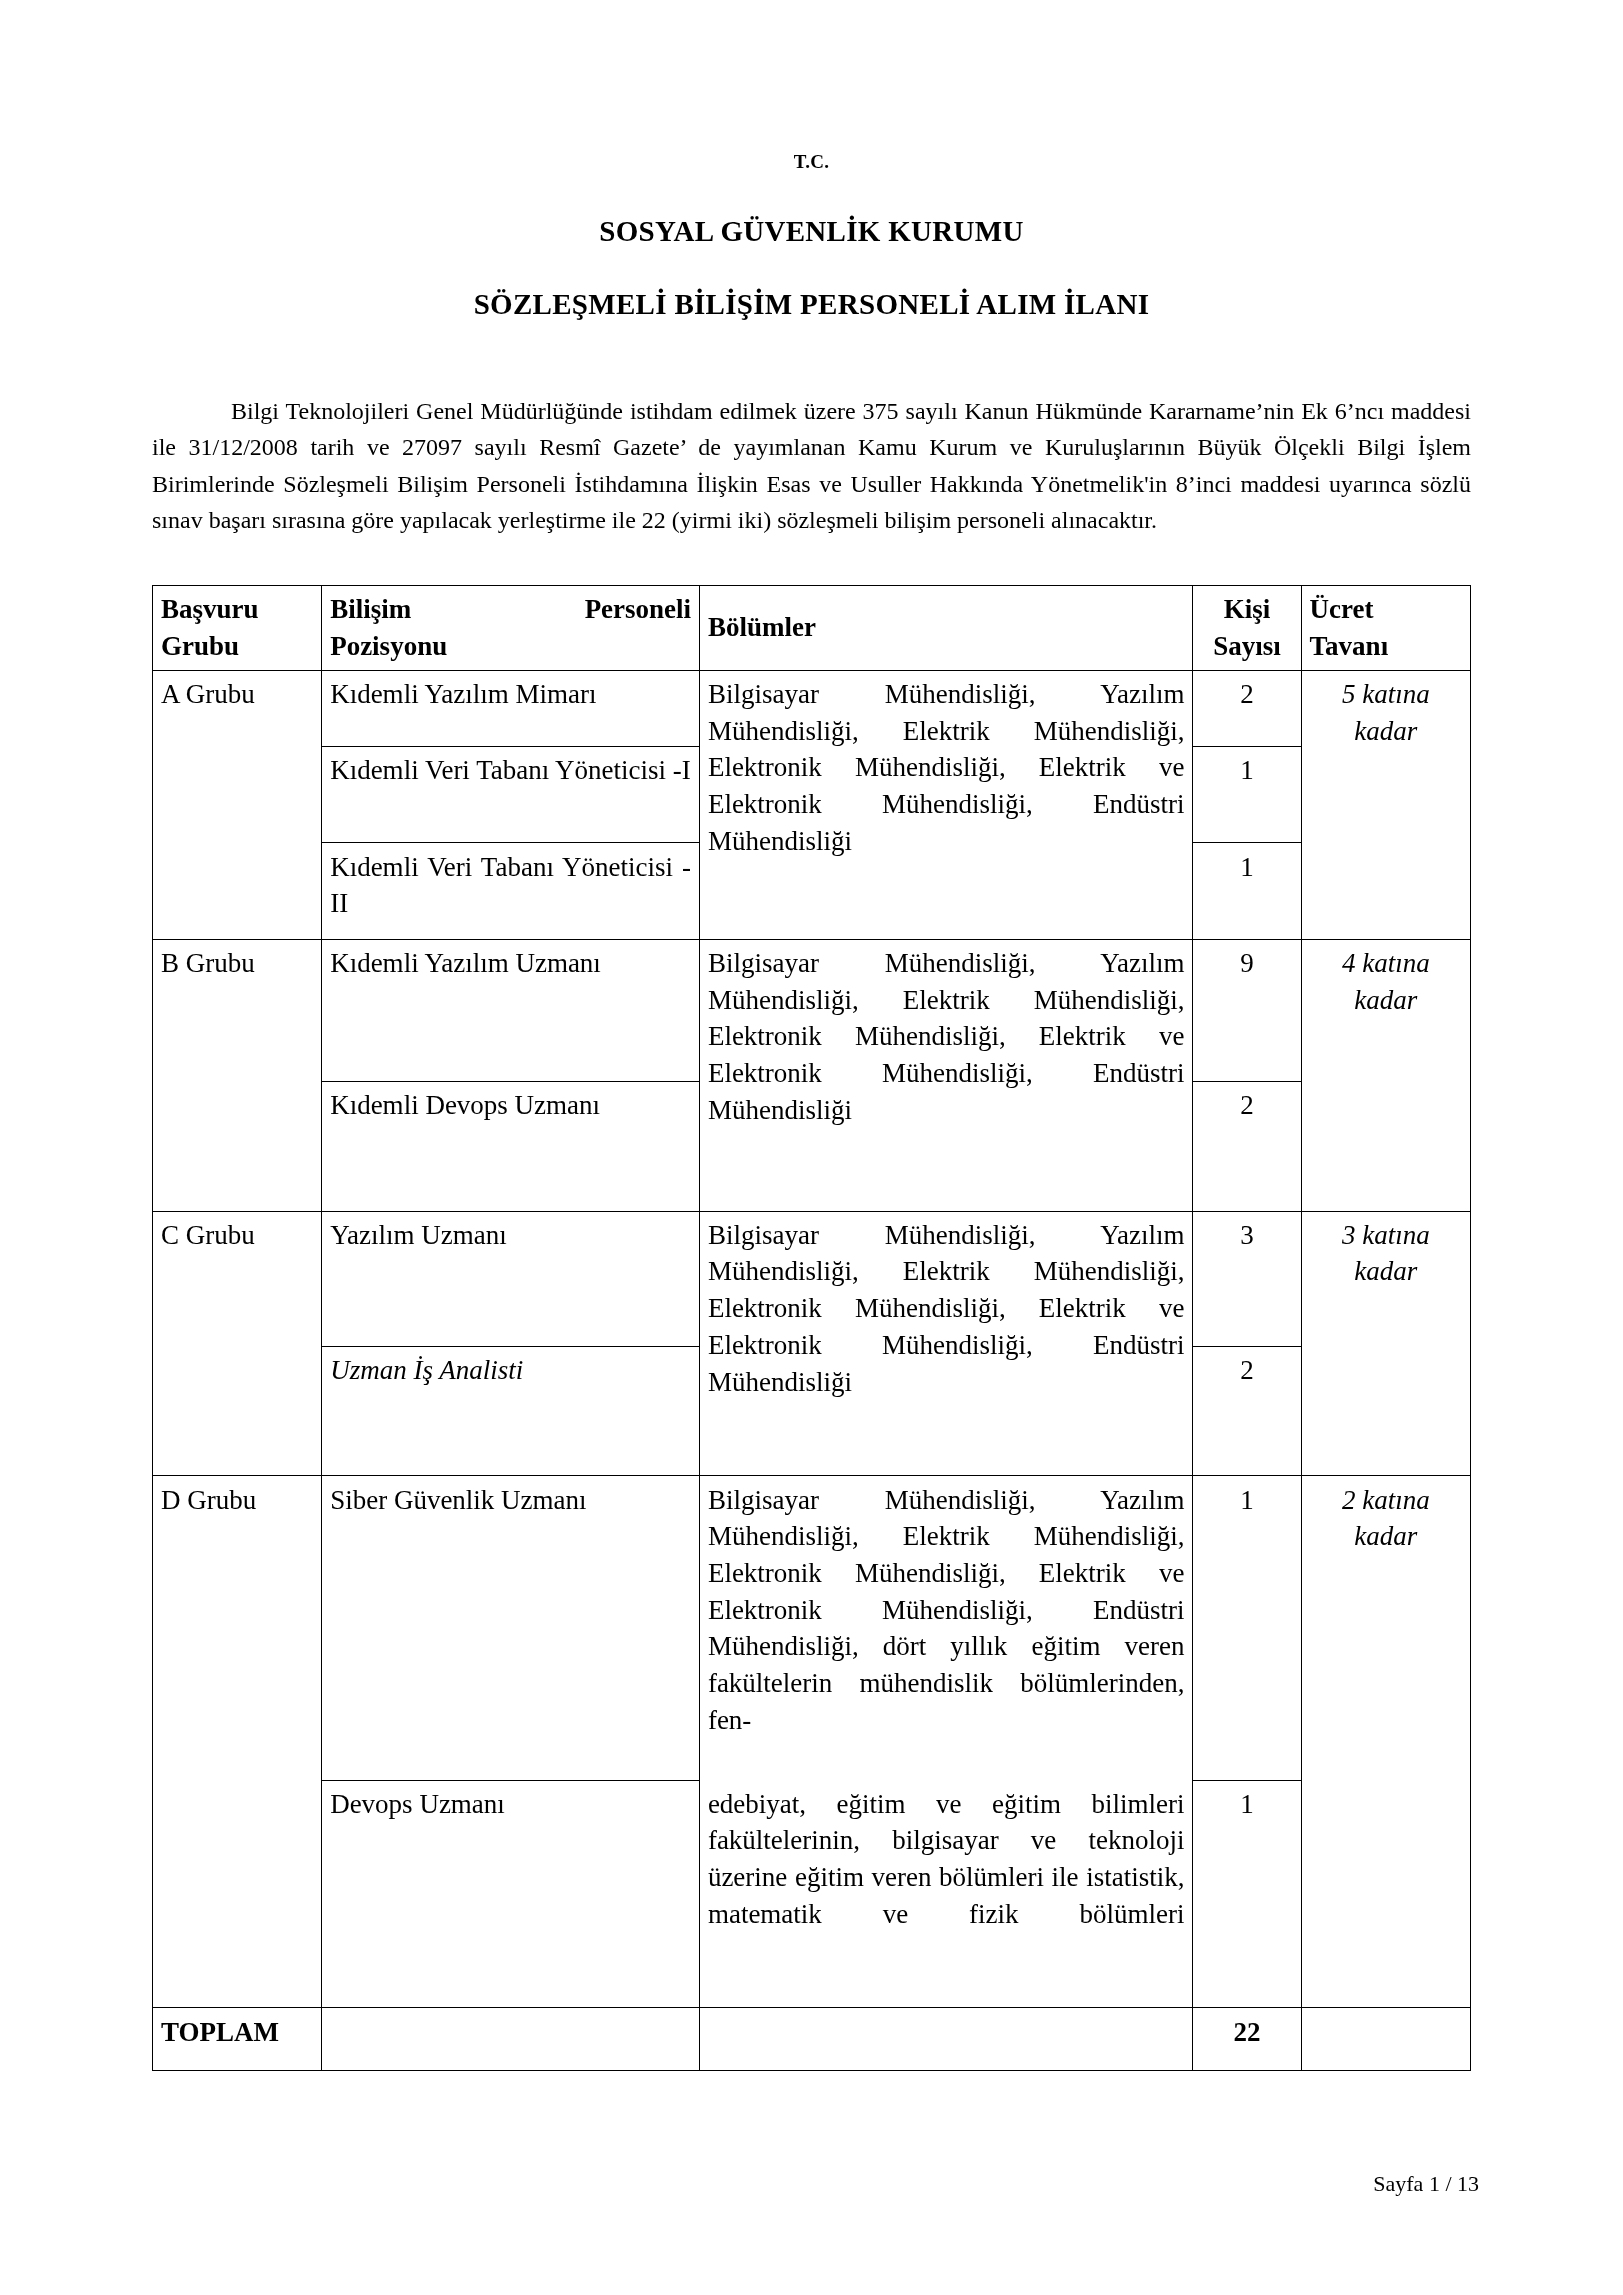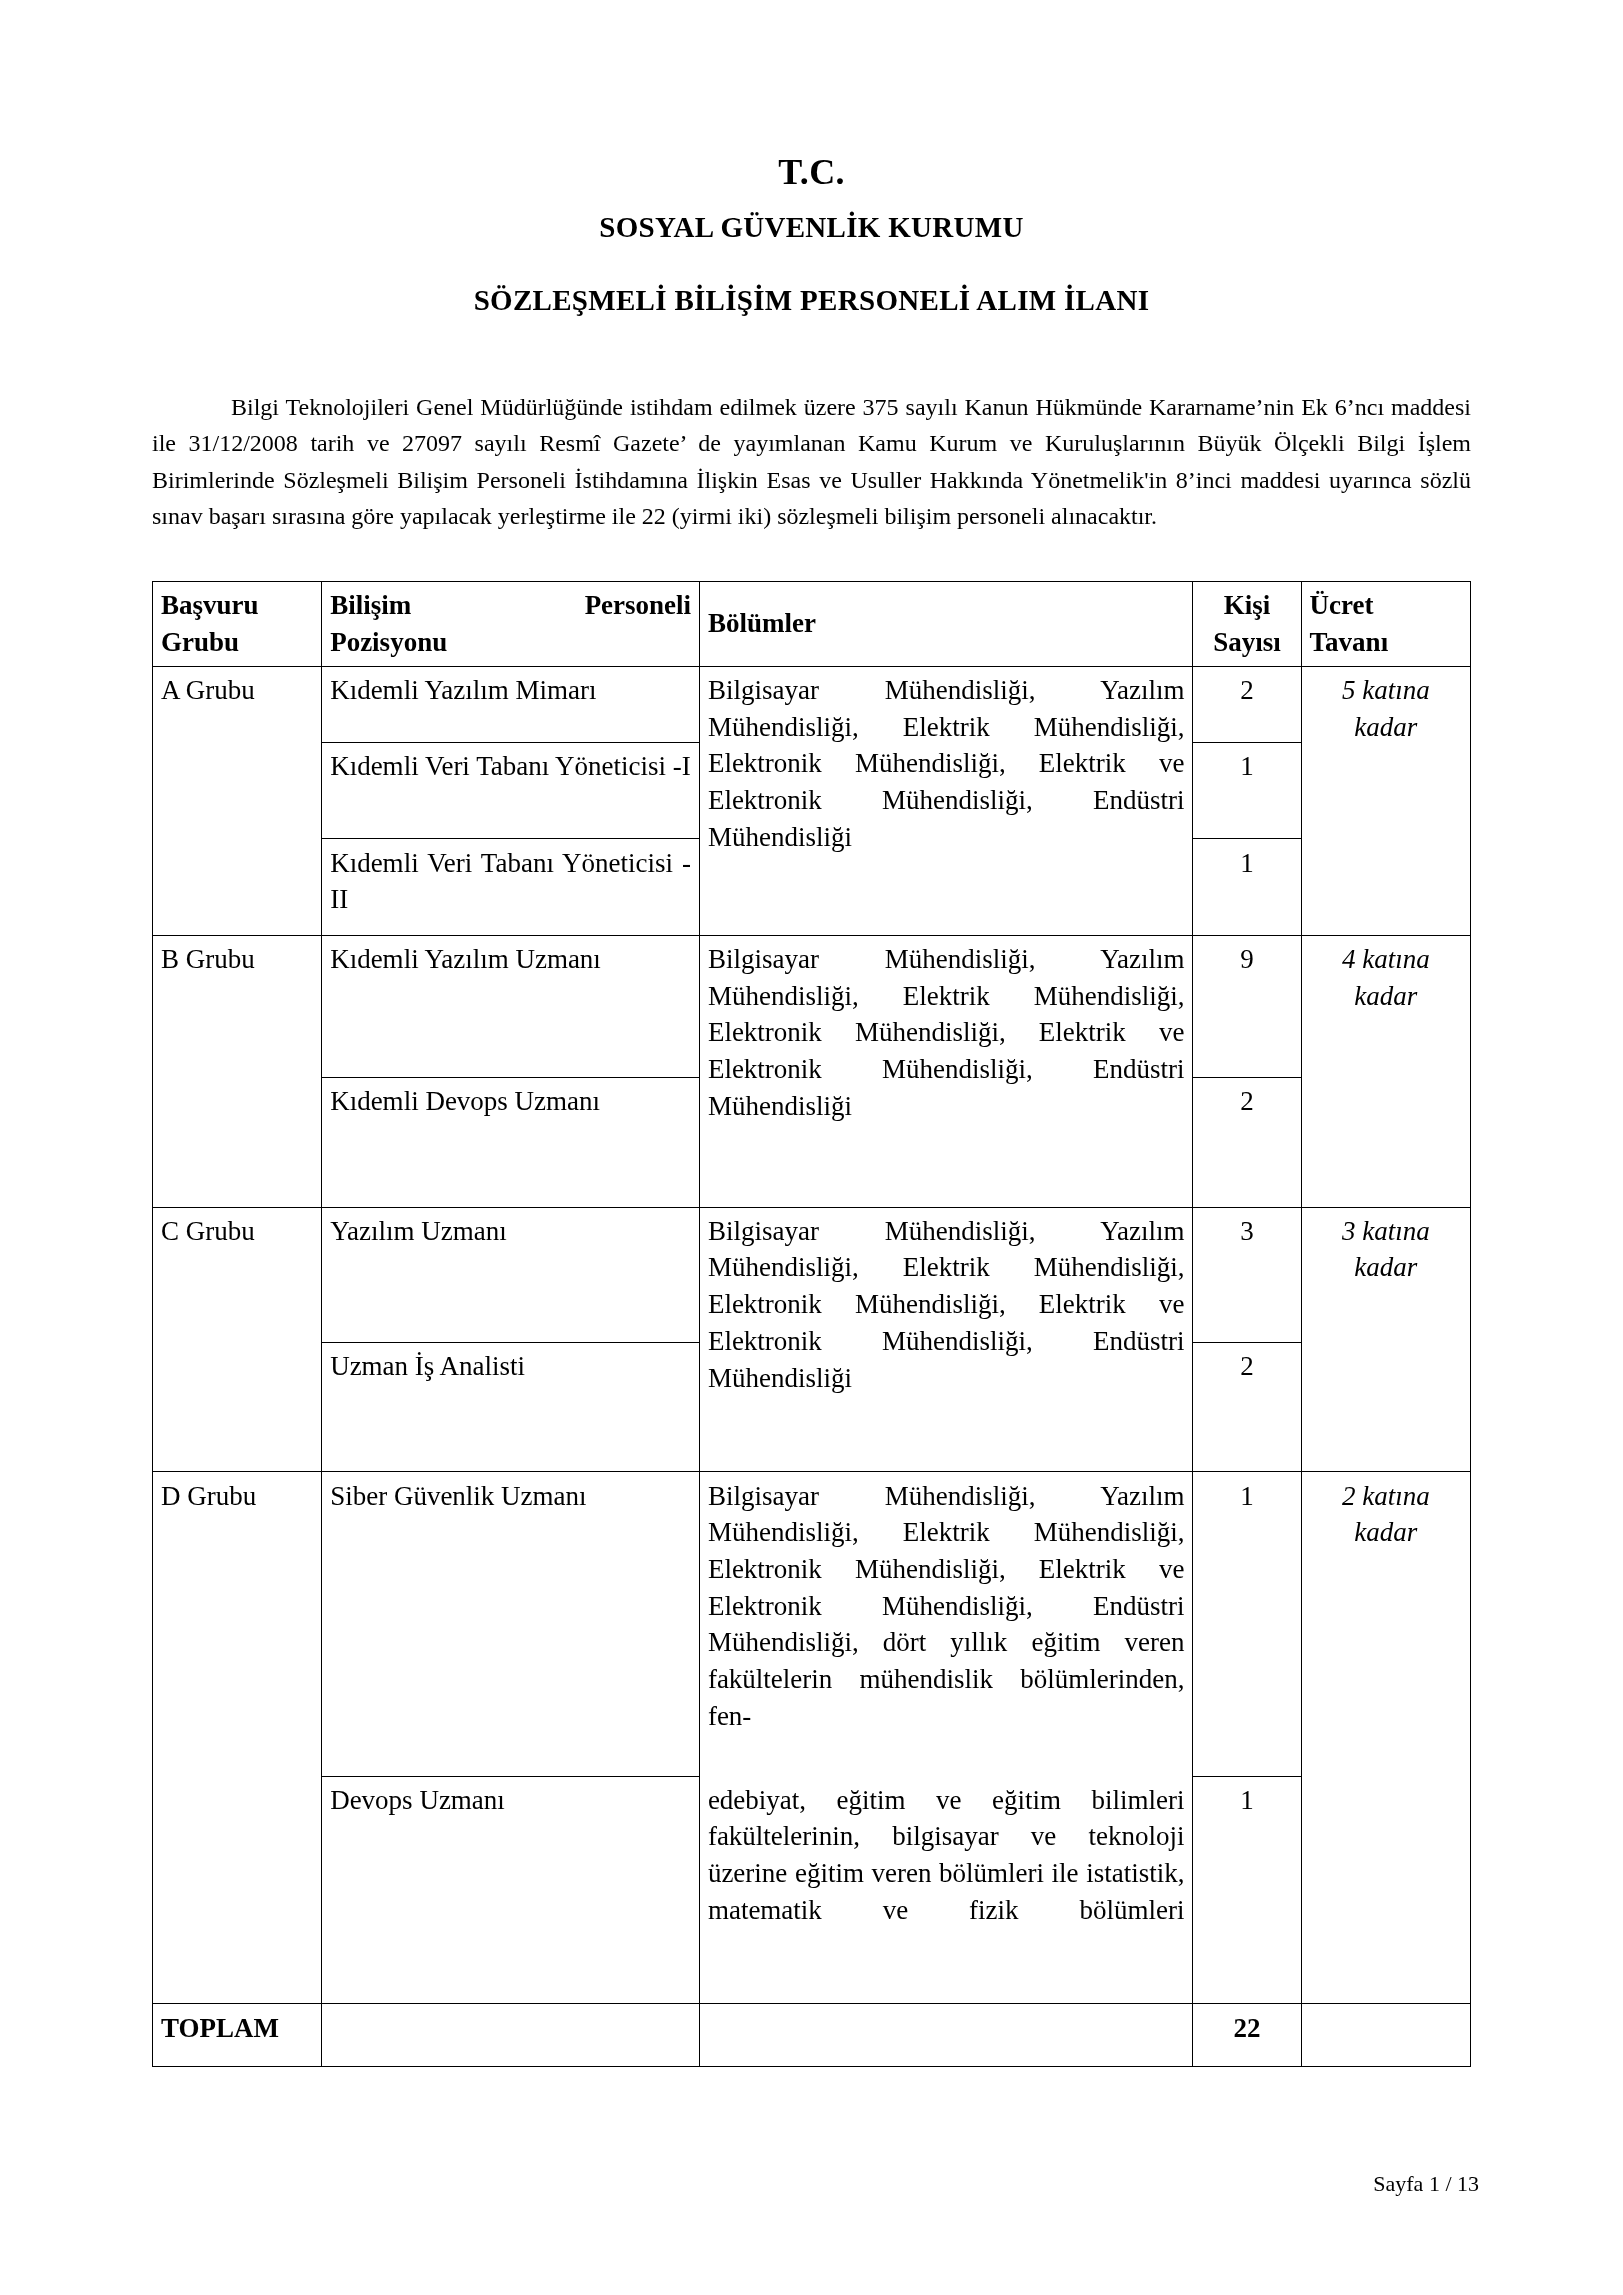--- a/index.html
+++ b/index.html
@@ -21,23 +21,23 @@
     padding: 151px 152px 79px 152px;
     position: relative;
   }
 
   
   .heading {
     text-align: center;
     font-weight: bold;
   }
   .heading .line1 {
-    font-size: 36px;
+    font-size: 19px;
     letter-spacing: 0.3px;
-    margin-bottom: 18px;
+    margin-bottom: 42px;
   }
   .heading .line2 {
     font-size: 29px;
     letter-spacing: 0.3px;
     margin-bottom: 40px;
   }
   .heading .line3 {
     font-size: 29px;
     letter-spacing: 0.3px;
   }
@@ -229,21 +229,21 @@
       <tr>
         <td class="group" rowspan="2">C Grubu</td>
         <td class="pos" style="height:124px;">Yazılım Uzmanı</td>
         <td class="dept" rowspan="2">
           <p>Bilgisayar Mühendisliği, Yazılım Mühendisliği, Elektrik Mühendisliği, Elektronik Mühendisliği, Elektrik ve Elektronik Mühendisliği, Endüstri Mühendisliği</p>
         </td>
         <td class="count">3</td>
         <td class="fee" rowspan="2">3 katına kadar</td>
       </tr>
       <tr>
-        <td class="pos" style="height:118px;">Uzman İş Analisti</td>
+        <td class="pos" style="height:118px;font-style:italic;">Uzman İş Analisti</td>
         <td class="count">2</td>
       </tr>
 
       <tr>
         <td class="group" rowspan="2">D Grubu</td>
         <td class="pos" style="height:275px;">Siber Güvenlik Uzmanı</td>
         <td class="dept nb">
           <p>Bilgisayar Mühendisliği, Yazılım Mühendisliği, Elektrik Mühendisliği, Elektronik Mühendisliği, Elektrik ve Elektronik Mühendisliği, Endüstri Mühendisliği, dört yıllık eğitim veren fakültelerin mühendislik bölümlerinden, fen-</p>
         </td>
         <td class="count">1</td>

